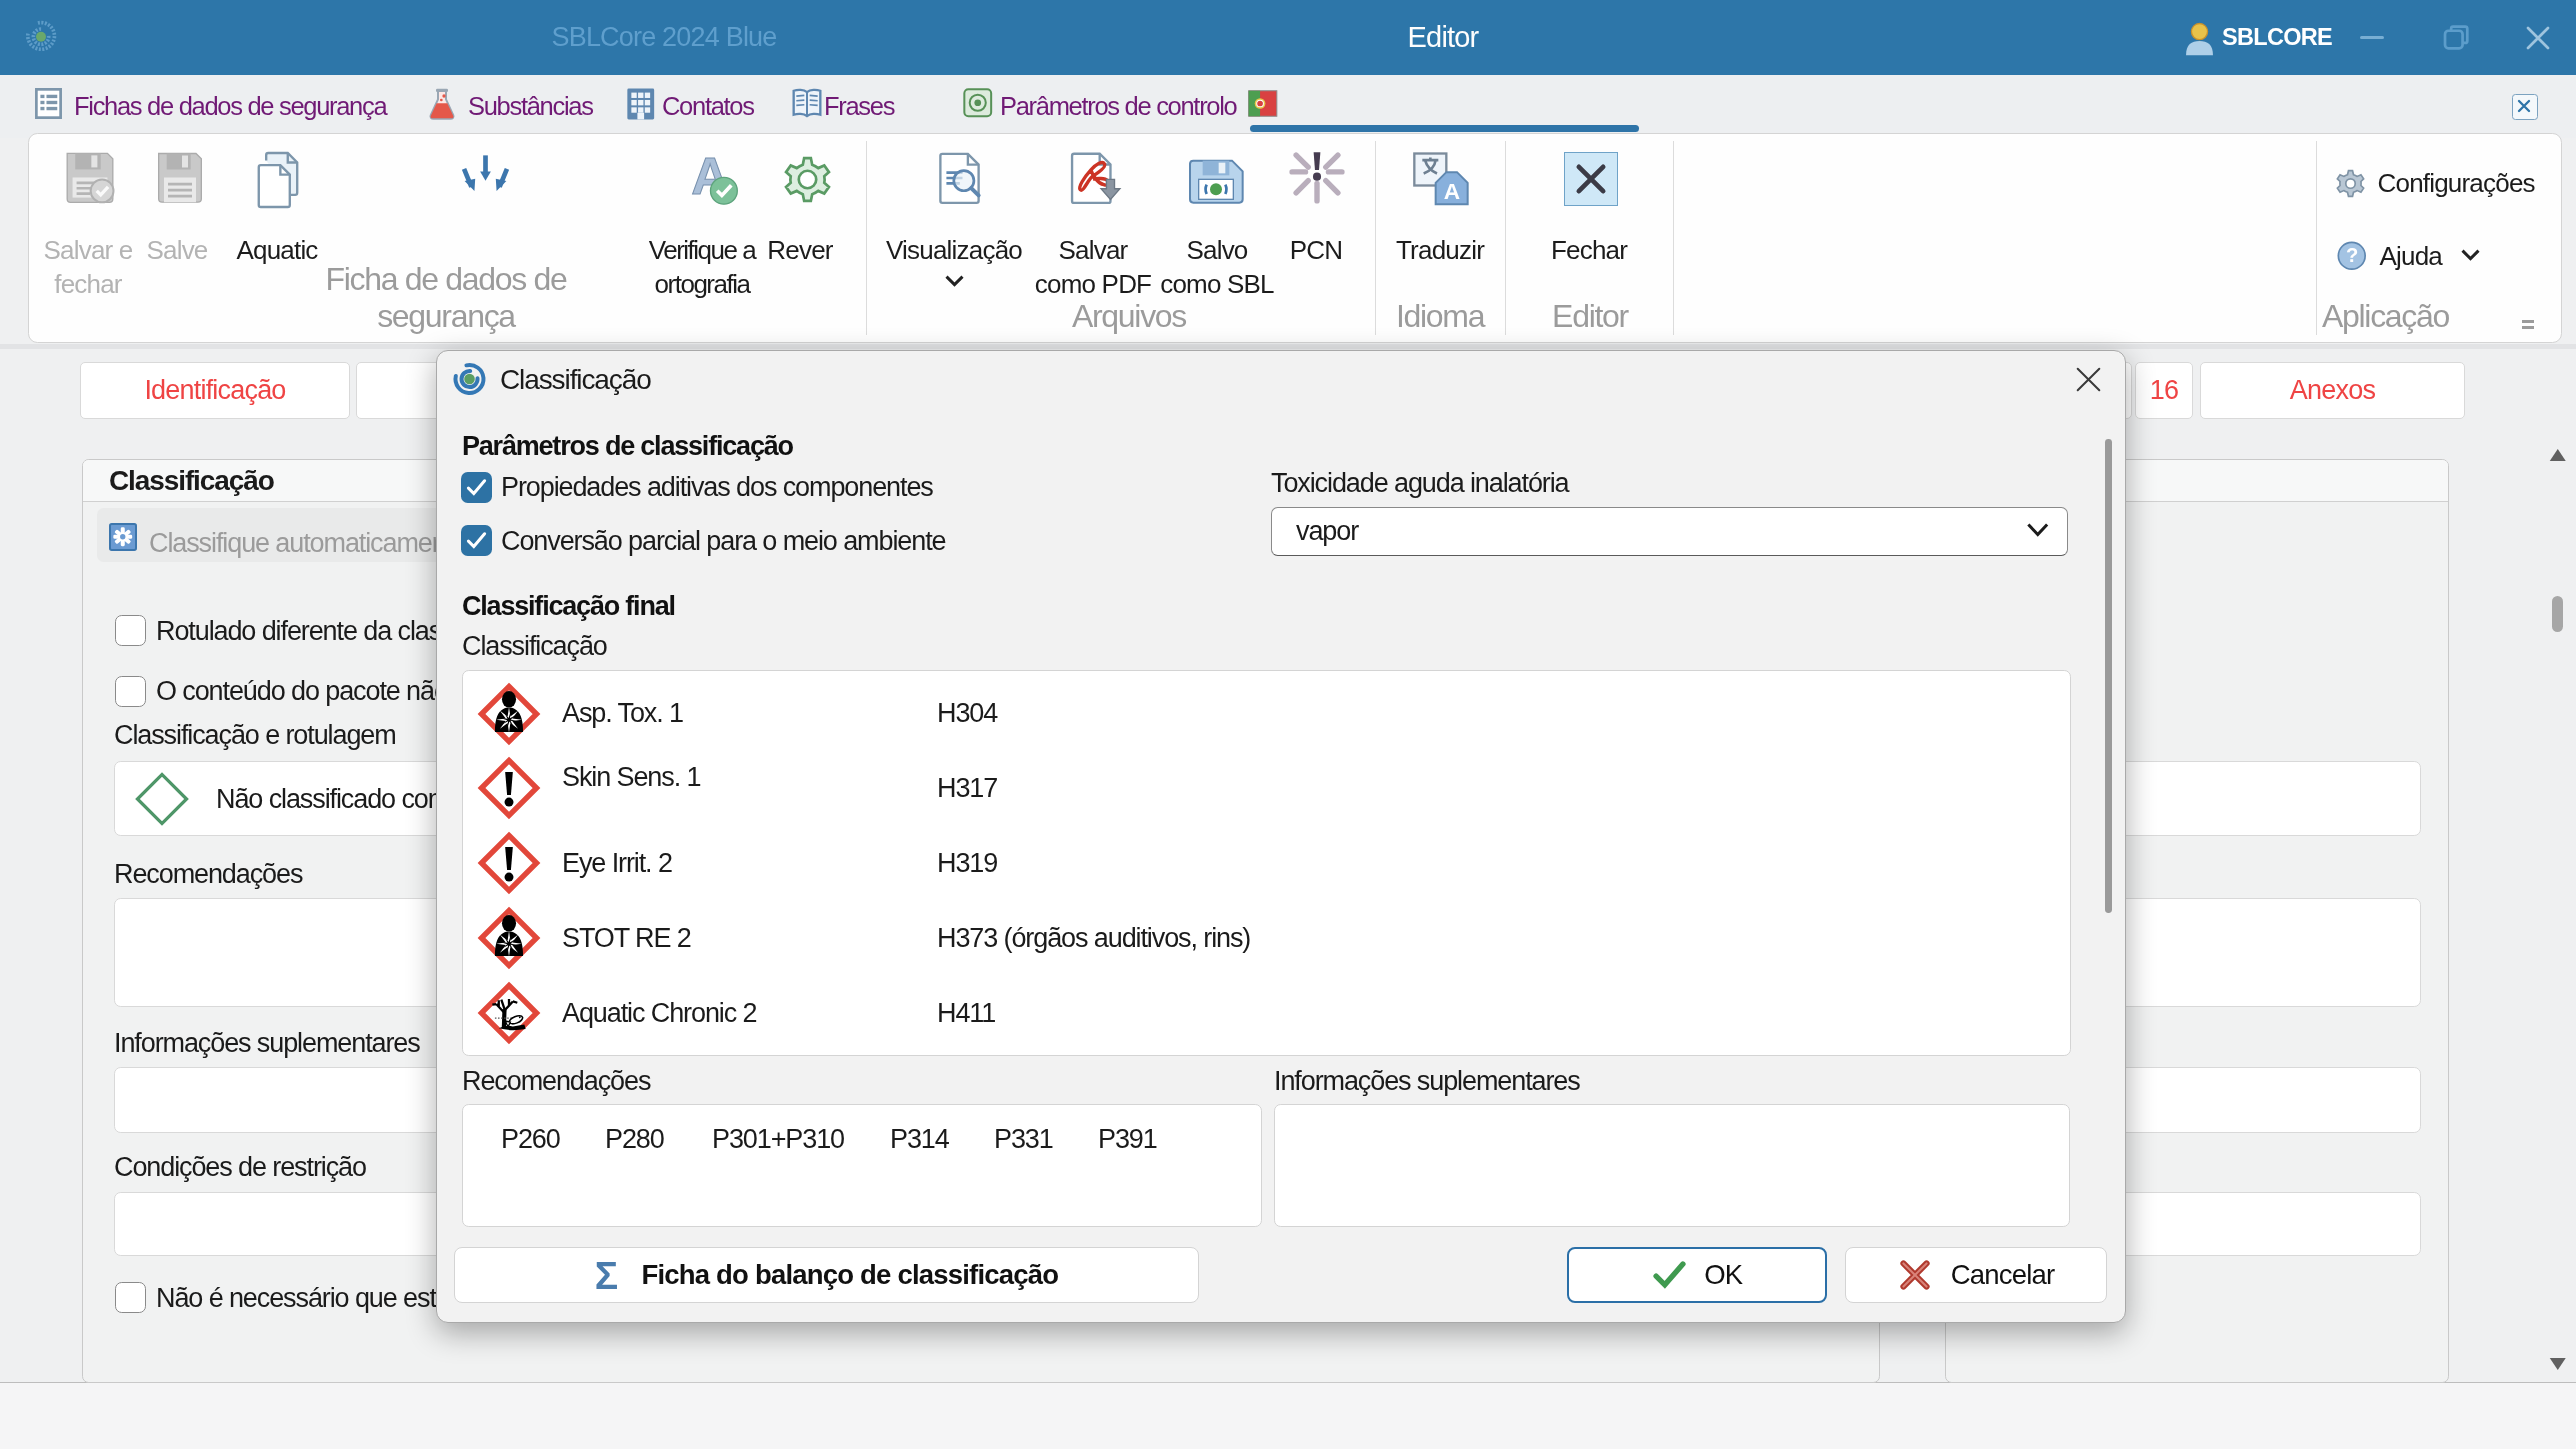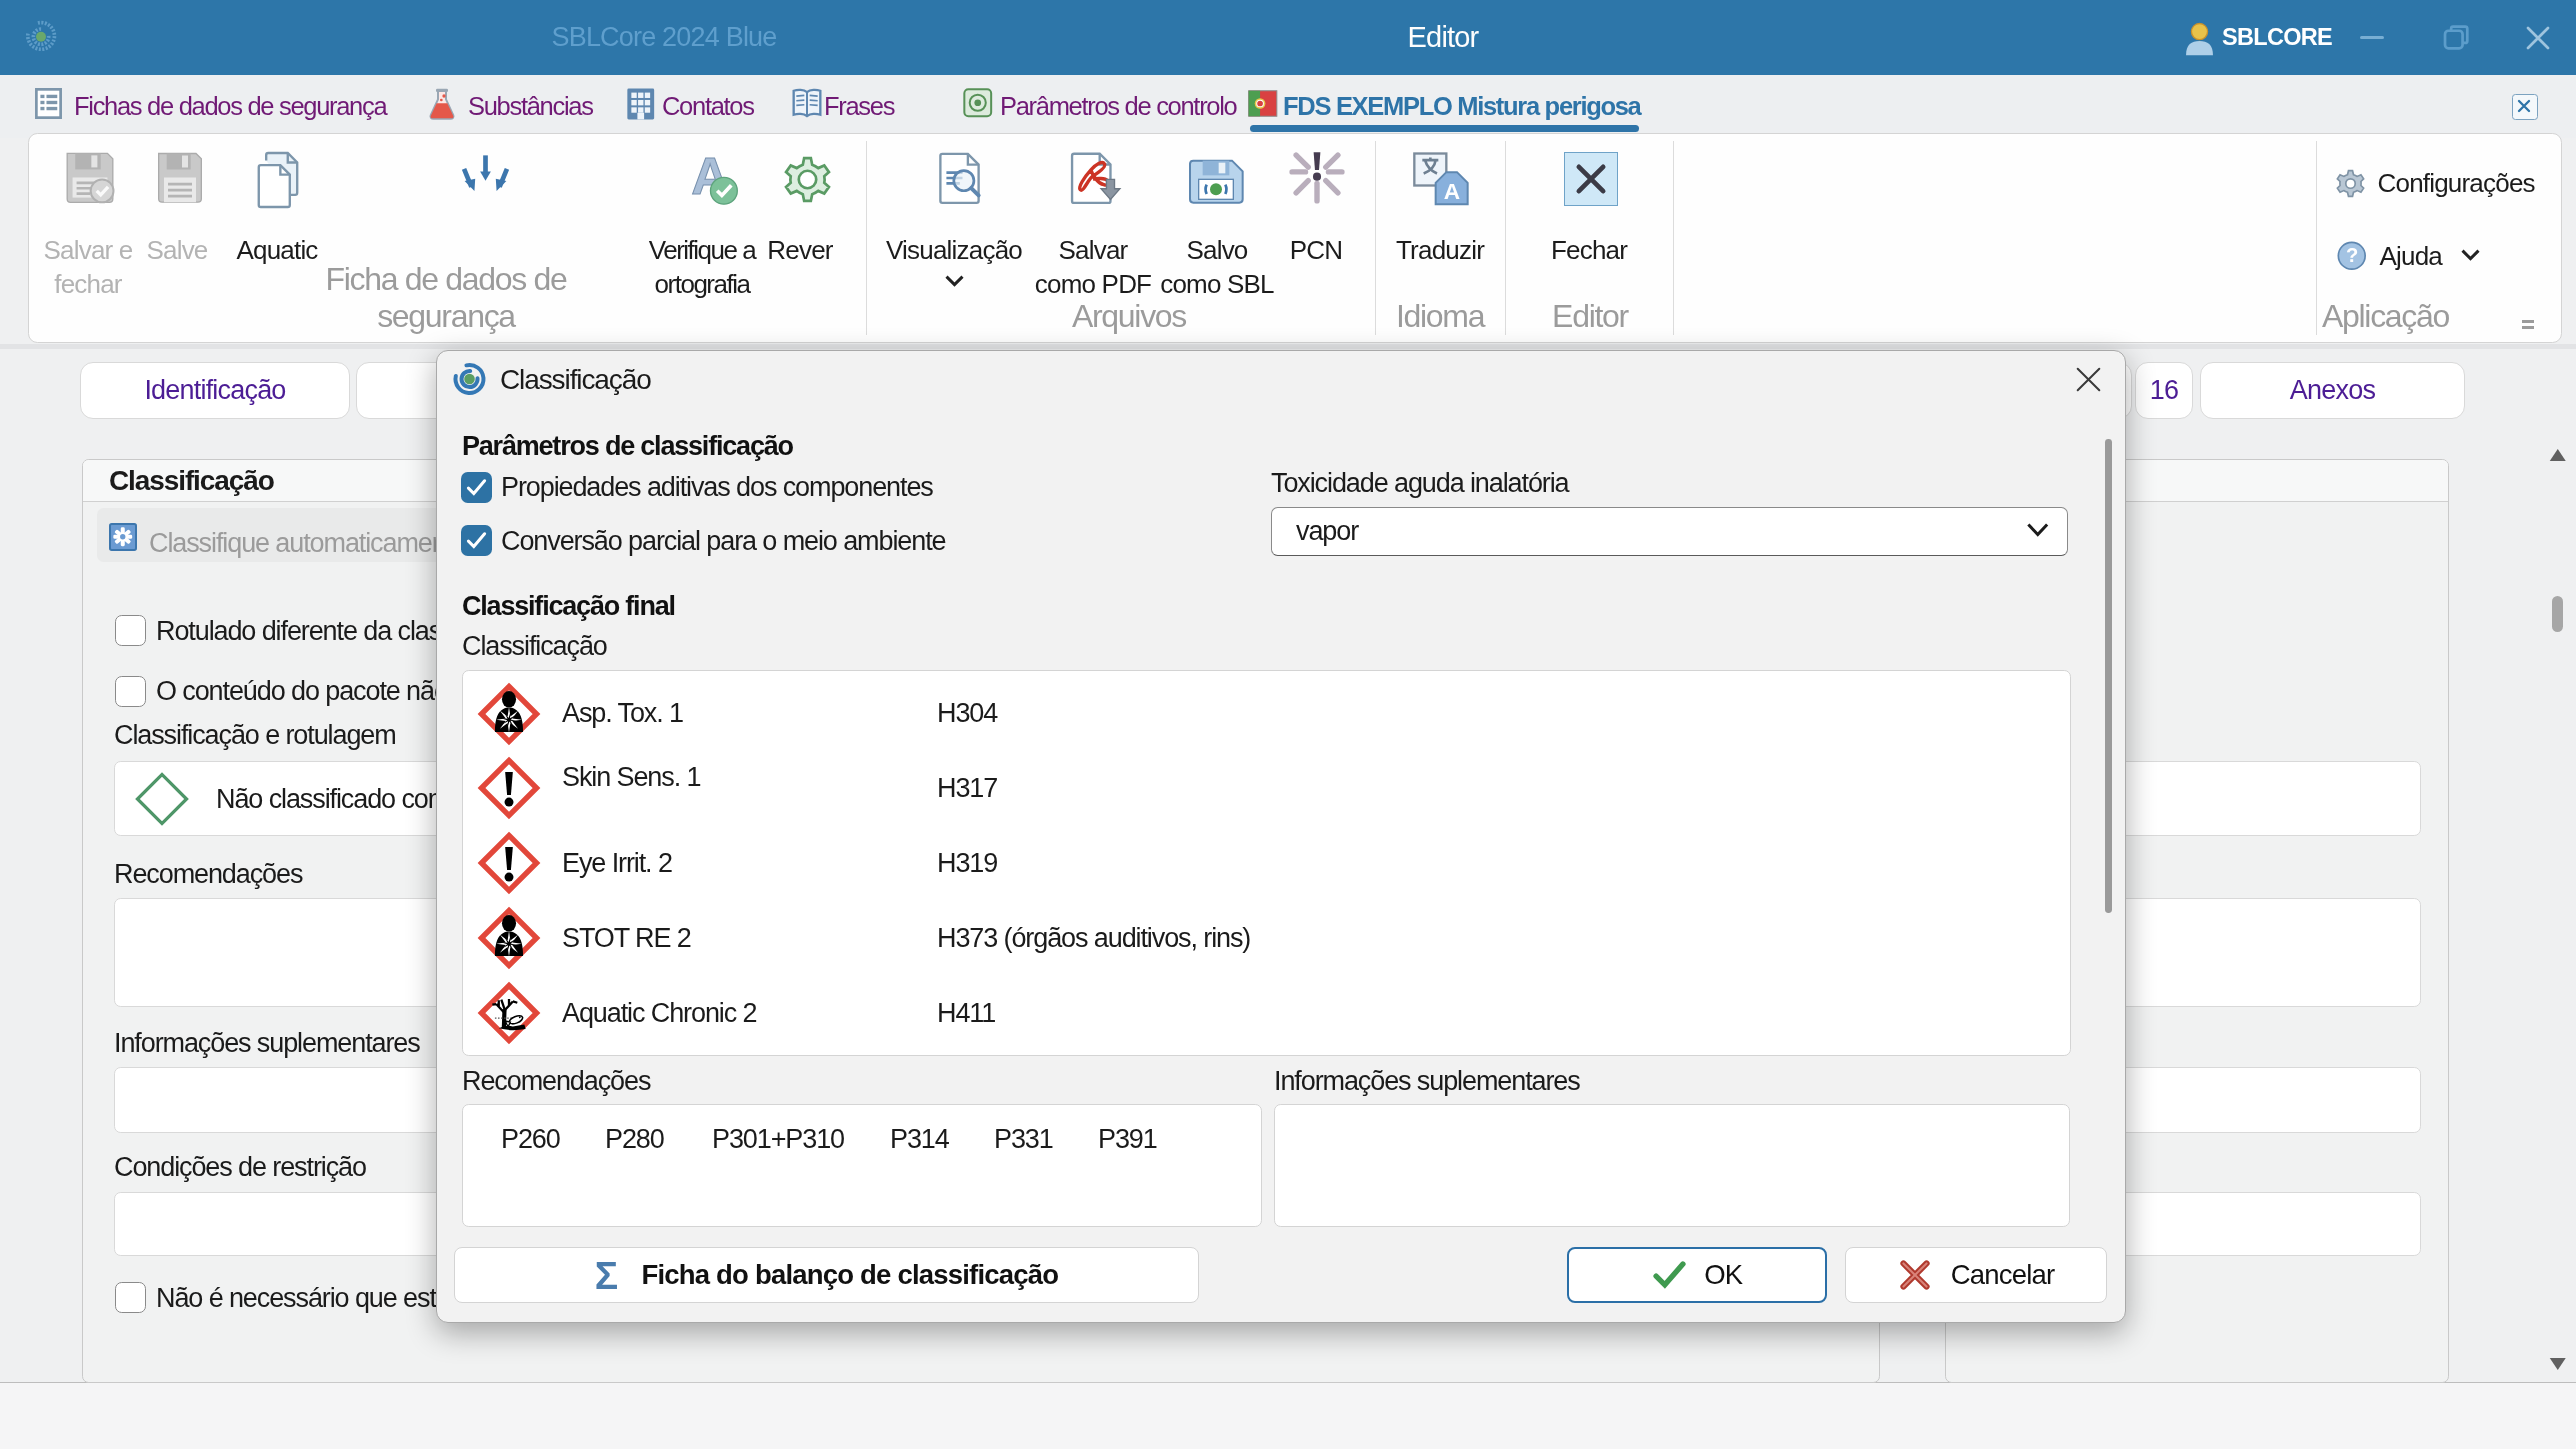--- a/index.html
+++ b/index.html
@@ -7,21 +7,21 @@
   body { font-family:"Liberation Sans", sans-serif; background:#eff0f1; position:relative; letter-spacing:-0.8px; }
   .abs { position:absolute; }
   .tb { position:absolute; top:0; left:0; width:2576px; height:75px; background:#2d76a9; }
   .tabbar { position:absolute; top:75px; left:0; width:2576px; height:63px; background:#edeff1; }
   .tabitem { position:absolute; top:0; height:63px; display:flex; align-items:center; font-size:25.5px; color:#701a75; letter-spacing:-1.3px; }
   .ribbon { position:absolute; top:133px; left:27.5px; width:2534px; height:210px; background:#fefefe; border:1.3px solid #d4d4d4; border-radius:9.4px; }
   .rsep { position:absolute; top:6.7px; bottom:6.7px; width:1.3px; background:#dcdcdc; }
   .rlabel { position:absolute; font-size:26px; color:#1c1c1c; text-align:center; line-height:34px; }
   .rlabel.dis { color:#b3b3b3; }
   .rgroup { position:absolute; bottom:6.7px; font-size:32px; color:#9b9b9b; text-align:center; letter-spacing:-1.3px; }
-  .btn { position:absolute; background:#fff; border:1.3px solid #d9d9d9; border-radius:13px; font-size:27px; color:#4c1d95; display:flex; align-items:center; justify-content:center; }
+  .btn { position:absolute; background:#fff; border:1.3px solid #d9d9d9; border-radius:5px; font-size:27px; color:#ef4444; display:flex; align-items:center; justify-content:center; }
   .panel { position:absolute; border:1.3px solid #c9c9c9; border-radius:6.7px; background:#f1f2f2; }
   .phead { position:absolute; top:0; left:0; right:0; height:42px; background:#f7f8f8; border-bottom:1.3px solid #d0d0d0; border-radius:5.4px 5.4px 0 0; }
   .lbl { position:absolute; font-size:27px; color:#1b1b1b; white-space:nowrap; letter-spacing:-1.1px; }
   .wbox { position:absolute; background:#fff; border:1.3px solid #d9d9d9; border-radius:6.7px; }
   .cb { position:absolute; width:31px; height:31px; border:1.3px solid #8a8a8a; border-radius:6.7px; background:#fff; }
   .cbc { position:absolute; width:31px; height:31px; border-radius:6.7px; background:#2d72a4; }
   .modal { position:absolute; left:436px; top:350px; width:1690px; height:973px; background:#f2f2f2; border:0.7px solid #a9a9a9; border-radius:12px; box-shadow:0 9.4px 29.5px rgba(0,0,0,0.32); }
   .mlbl { position:absolute; font-size:27px; color:#1b1b1b; white-space:nowrap; letter-spacing:-1.1px; }
   .mbold { position:absolute; font-size:27px; font-weight:bold; color:#111; white-space:nowrap; letter-spacing:-1.2px; }
 </style>
@@ -95,21 +95,20 @@
     <circle cx="22" cy="22" r="12" fill="none" stroke="#579157" stroke-width="3"></circle>
     <circle cx="22" cy="22" r="5" fill="#579157"></circle>
   </svg>
   <div class="tabitem" style="left:1000px;">Parâmetros de controlo</div>
   <svg class="abs" style="left:1248px;top:15.4px" width="29.5" height="27" viewBox="0 0 44 40">
     <rect x="1" y="1" width="42" height="38" fill="#d94141" stroke="#8a8a8a" stroke-width="1.5"></rect>
     <rect x="1" y="1" width="17" height="38" fill="#4d9e50"></rect>
     <circle cx="18" cy="20" r="8" fill="#e8c84a"></circle>
       <circle cx="18" cy="20" r="5" fill="#d94141" stroke="#fff" stroke-width="1.5"></circle>
   </svg>
-  <div class="tabitem" style="left:1283px;font-weight:bold;color:#2e74a8;">FDS EXEMPLO Mistura perigosa</div>
   <div class="abs" style="left:1250px;top:50px;width:389px;height:7.4px;background:#2e74a8;border-radius:4px;"></div>
   <div class="abs" style="left:2512px;top:19px;width:25.5px;height:25.5px;border:1.7px solid #7ba2c0;border-radius:3.4px;background:#f4f8fb;">
     <svg width="22" height="22" viewBox="0 0 33 33" style="margin:0">
         <path d="M 9 9 L 24 24 M 24 9 L 9 24" stroke="#2e74a8" stroke-width="3.5" stroke-linecap="round"></path>
       </svg>
   </div>
 </div>
 
 <div class="ribbon">
   <div class="rsep" style="left:837px"></div>

